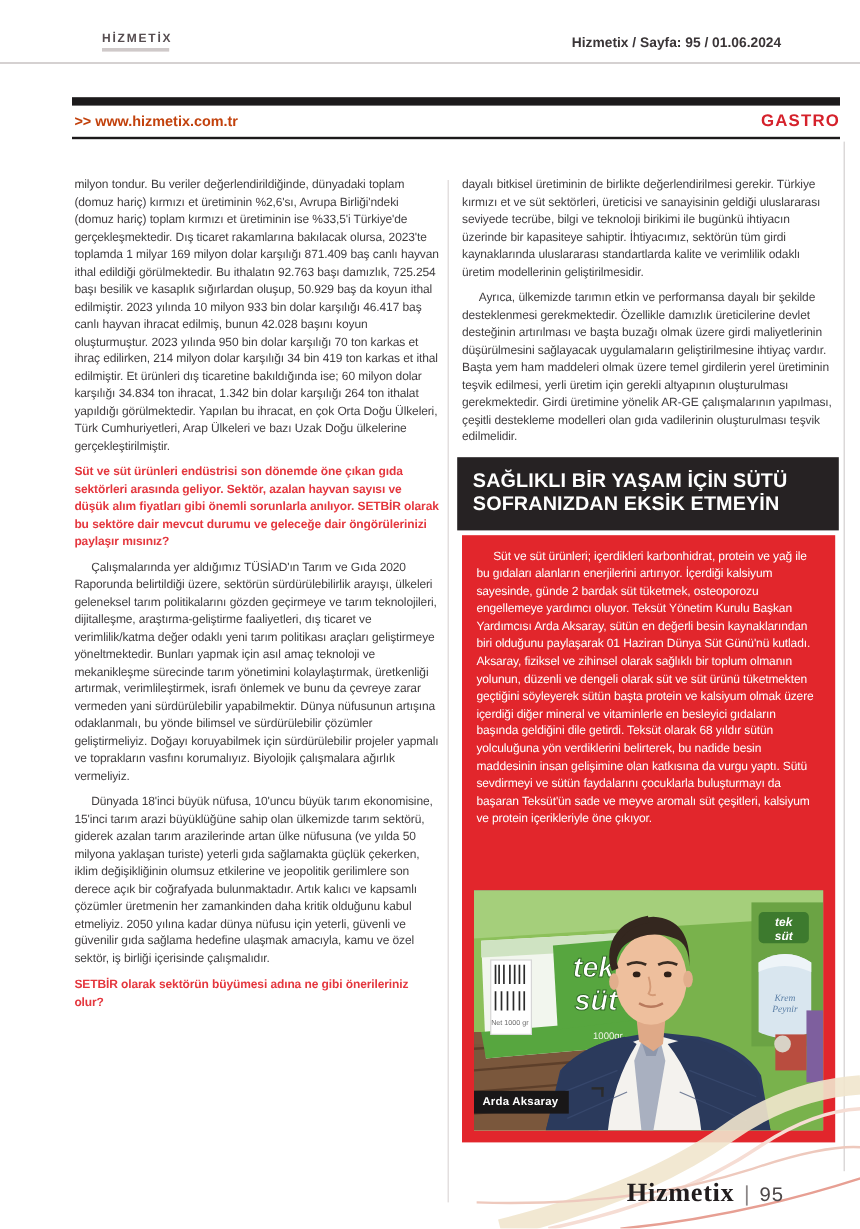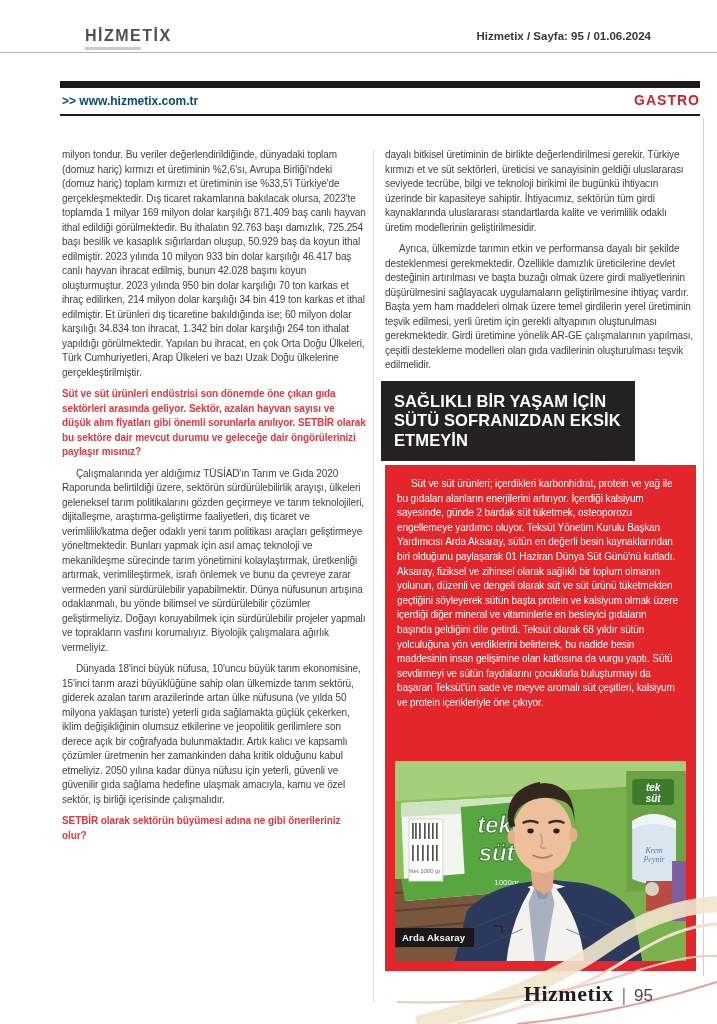--- a/index.html
+++ b/index.html
@@ -4,46 +4,46 @@
 <style>
   * { margin:0; padding:0; box-sizing:border-box; }
   html,body { background:#ffffff; }
   .page {
     position:relative; width:717px; height:1024px; background:#ffffff;
     font-family:"Liberation Sans", sans-serif; color:#413e40; overflow:hidden;
   }
   
   .masthead { position:absolute; left:0; top:0; width:717px; height:53px; border-bottom:1px solid #b9b4b4; }
   .logo { position:absolute; left:85px; top:27px; }
-  .logo-text { font-size:16px; font-weight:bold; letter-spacing:1.5px; color:#564d50; }
+  .logo-text { font-size:10px; font-weight:bold; letter-spacing:1.5px; color:#564d50; }
   .logo-tag { margin-top:2px; height:3px; width:56px; background:#cfc9c9; }
   .page-info { position:absolute; right:66px; top:30px; font-size:11.5px; font-weight:bold; color:#3a3537; }
   
   .band-bar { position:absolute; left:60px; top:81px; width:640px; height:7px; background:#1c1a1b; }
   .url-row { position:absolute; left:60px; top:92px; width:640px; height:22px; }
-  .url { position:absolute; left:2px; top:2px; font-size:12px; font-weight:bold; color:#0c4a6e; }
+  .url { position:absolute; left:2px; top:2px; font-size:12px; font-weight:bold; color:#c2410c; }
   .section { position:absolute; right:0; top:0; font-size:14px; font-weight:bold; letter-spacing:1px; color:#d5212b; }
   .band-line { position:absolute; left:60px; top:114px; width:640px; height:2px; background:#1c1a1b; }
   
   .col-left  { position:absolute; left:62px;  top:148px; width:304px; }
   .col-right { position:absolute; left:385px; top:148px; width:311px; }
   .col-divider { position:absolute; left:373px; top:150px; height:852px; border-left:1px solid #dcd8d8; }
   .edge-line { position:absolute; left:703px; top:118px; height:858px; border-left:1px solid #d3cfcf; }
   p.body, p.question {
     font-size:10px; line-height:14.5px; letter-spacing:-0.1px;
     margin-bottom:7px; text-align:left; word-spacing:0.1px;
   }
   p.body { color:#413e40; }
   p.question { color:#e4373e; font-weight:bold; }
   p.indent { text-indent:14px; }
   
   .feature-title {
     margin-top:8px; background:#262223; color:#ffffff; padding:11px 13px;
     font-size:16.5px; font-weight:bold; line-height:19.5px; letter-spacing:0.1px;
-    width:254px; margin-left:-4px;
+    width:318px; margin-left:-4px;
   }
   .red-box {
     position:relative; margin-top:4px; width:311px; height:506px;
     background:#e2262c; padding:12px 12px 0 12px;
   }
   .red-box p.feature-body {
     color:#ffffff; font-size:10px; line-height:14.6px; letter-spacing:-0.1px; text-indent:14px;
   }
   .photo-frame {
     position:absolute; left:10px; right:10px; bottom:10px; height:200px;
@@ -55,21 +55,21 @@
     font-size:9.5px; font-weight:bold; padding:4px 9px 4px 7px; letter-spacing:0.2px;
   }
   .caption-bracket {
     position:absolute; left:98px; bottom:28px; width:10px; height:8px;
     border-top:2px solid #2b2b2b; border-right:2px solid #2b2b2b;
   }
   
   .footer { position:absolute; right:64px; top:981px; display:flex; align-items:baseline; gap:8px; }
   .footer-brand { font-family:"Liberation Serif", serif; font-weight:bold; font-size:22px; color:#221d1e; letter-spacing:0.5px;text-align:center; }
   .footer-sep { font-size:18px; color:#8a8586; font-weight:300; }
-  .footer-page { font-family:Liberation Sans, sans-serif; font-size:17px; color:#4c4748; }
+  .footer-page { font-family:Liberation Mono, monospace; font-size:17px; color:#4c4748; }
   .swoosh { position:absolute; right:0; bottom:0; pointer-events:none; }
 </style>
 </head>
 <body>
 
 <div class="page">
 
   <div class="masthead">
     <div class="logo">
       <div class="logo-text"><span>HİZMETİX</span></div>

